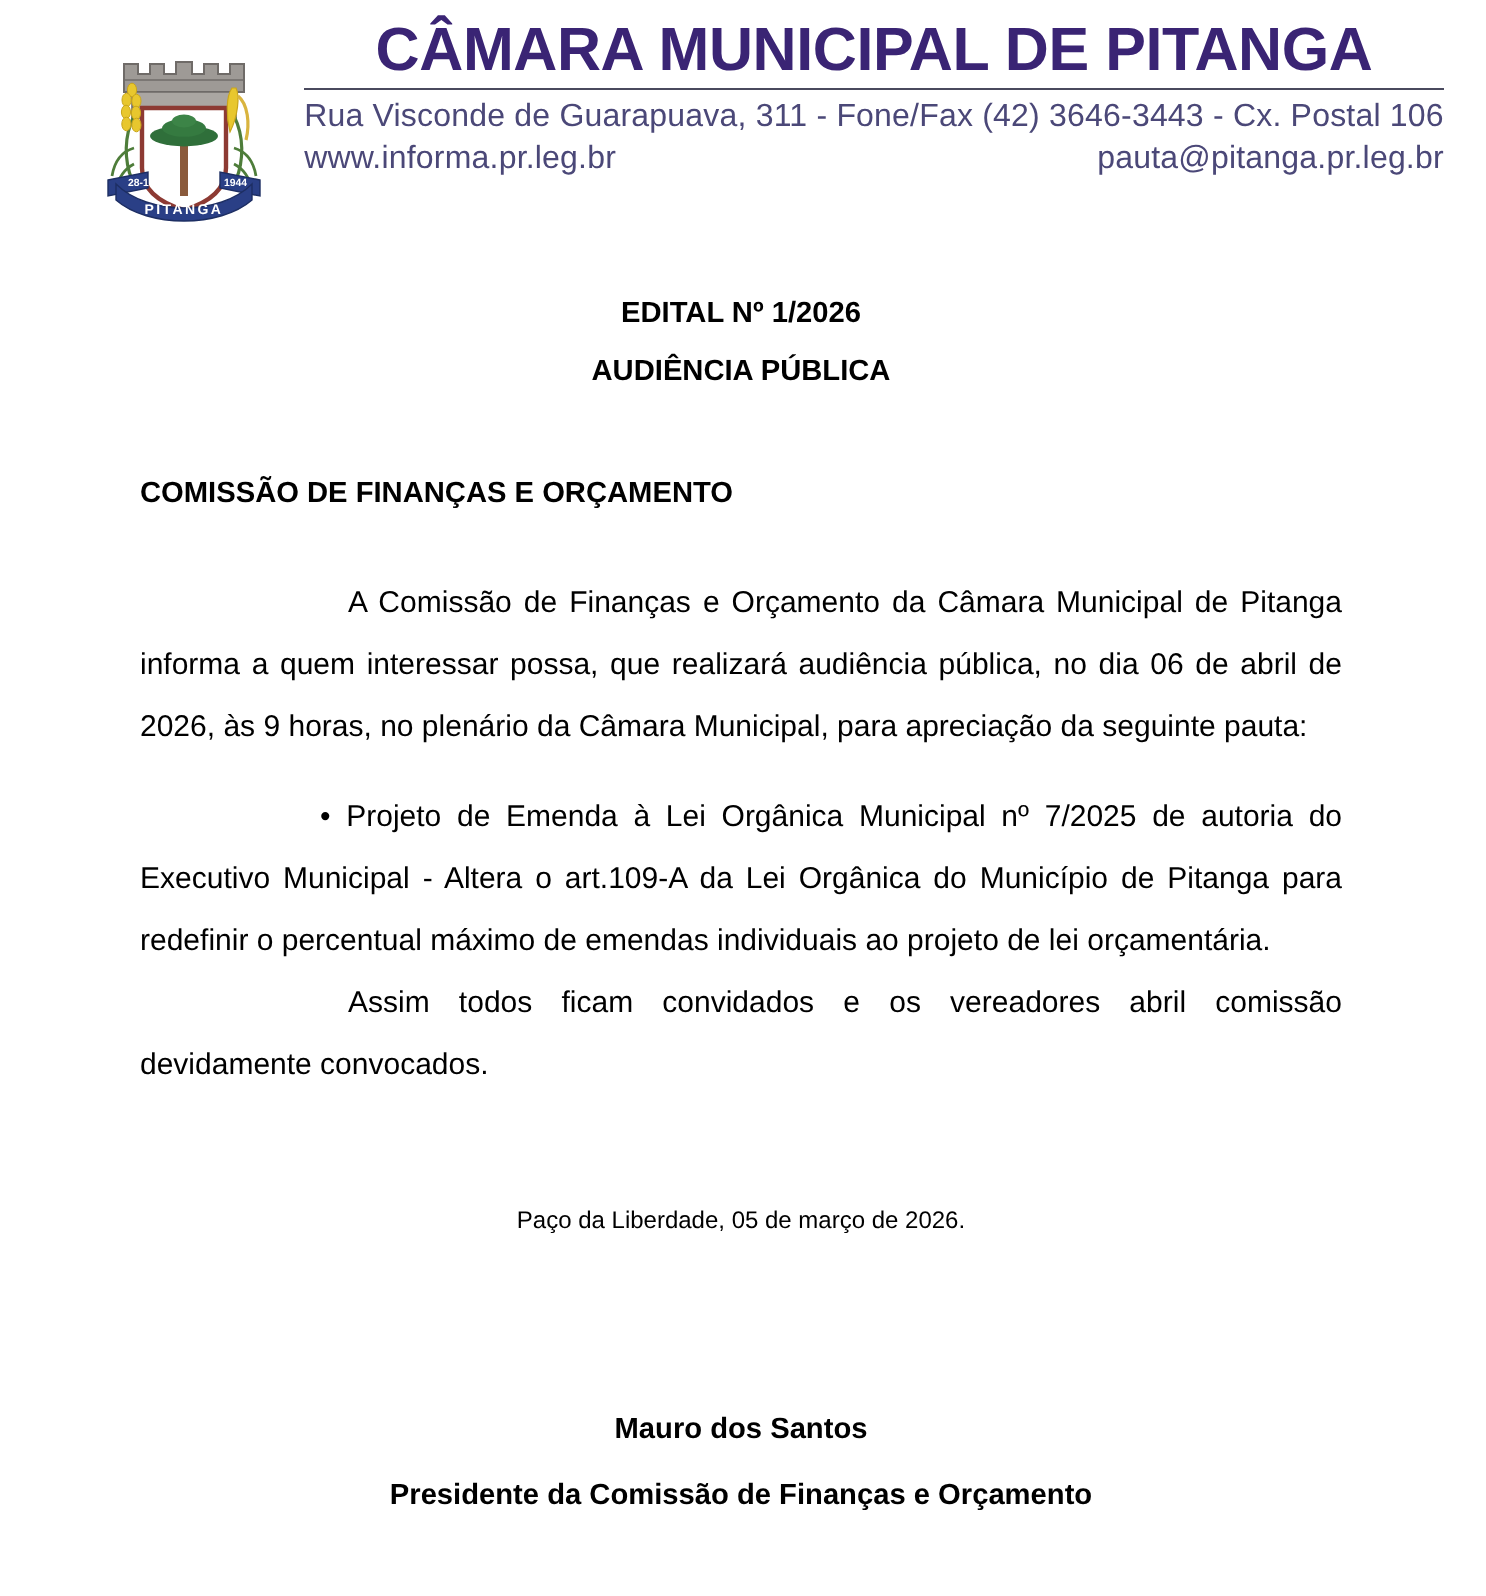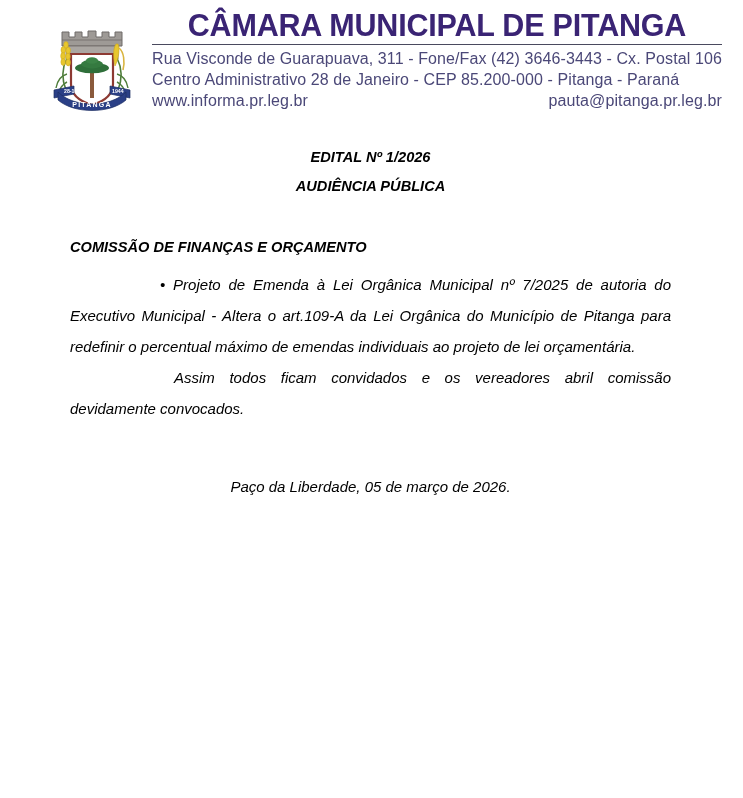--- a/index.html
+++ b/index.html
@@ -63,21 +63,20 @@
   }
   .addr-line.spread {
     display: flex;
     justify-content: space-between;
   }
 
   
   .doc {
     padding: 0 72px 0 70px;
     box-sizing: border-box;
-    font-style: italic;
   }
   .edital-title {
     text-align: center;
     font-size: 14.6px;
     font-weight: bold;
     line-height: 1.0;
     margin-top: 38px;
   }
   .edital-title .ln2 { margin-top: 14px; display: block; }
 
@@ -102,21 +101,21 @@
   }
   .para.assim { text-indent: 104px; margin-top: 0; }
 
   .bullet-dot {
     font-size: 15px;
     line-height: 31px;
   }
 
   .local-data {
     text-align: center;
-    font-size: 15px;
+    font-size: 12px;
     line-height: 31px;
     margin-top: 47px;
   }
 
   .signature {
     text-align: center;
     margin-top: 82px;
   }
   .sig-name {
     font-size: 14.6px;
@@ -184,38 +183,42 @@
         <text x="72" y="81" font-family="'Liberation Sans', sans-serif" font-size="5.2" fill="#ffffff" font-weight="bold">1944</text>
         <text x="52" y="95" font-family="'Liberation Sans', sans-serif" font-size="7" fill="#ffffff" font-weight="bold" text-anchor="middle" letter-spacing="1.2">PITANGA</text>
       </g>
     </svg>
   </div>
 
   <div class="head-text">
     <div class="org-title">CÂMARA MUNICIPAL DE PITANGA</div>
     <hr class="head-rule">
     <div class="addr-line">Rua Visconde de Guarapuava, 311   -   Fone/Fax (42) 3646-3443  -  Cx. Postal 106</div>
-    <div class="addr-line">Centro Administrativo 28 de Janeiro     -     CEP 85.200-000   -   Pitanga   -   Paraná</div>
     <div class="addr-line spread">
       <span>www.informa.pr.leg.br</span>
       <span>pauta@pitanga.pr.leg.br</span>
     </div>
   </div>
 </div>
 
 <div class="doc">
 
   <div class="edital-title">
     <span>EDITAL Nº 1/2026</span>
     <span class="ln2">AUDIÊNCIA PÚBLICA</span>
   </div>
 
   <div class="commission">COMISSÃO DE FINANÇAS E ORÇAMENTO</div>
 
+  <p class="para first">A Comissão de Finanças e Orçamento da Câmara Municipal de Pitanga informa a quem interessar possa, que realizará audiência pública, no dia 06 de abril de 2026, às 9 horas, no plenário da Câmara Municipal, para apreciação da seguinte pauta:</p>
 
   <p class="para bullet-para"><span class="bullet-dot">•&nbsp;</span><span>Projeto de Emenda à Lei Orgânica Municipal nº 7/2025 de autoria do Executivo Municipal - Altera o art.109-A da Lei Orgânica do Município de Pitanga para redefinir o percentual máximo de emendas individuais ao projeto de lei orçamentária.</span></p>
 
   <p class="para assim">Assim todos ficam convidados e os vereadores abril comissão devidamente convocados.</p>
 
   <div class="local-data">Paço da Liberdade, 05 de março de 2026.</div>
 
+  <div class="signature">
+    <div class="sig-name">Mauro dos Santos</div>
+    <div class="sig-role">Presidente da Comissão de Finanças e Orçamento</div>
+  </div>
 
 </div>
 
 </body></html>

